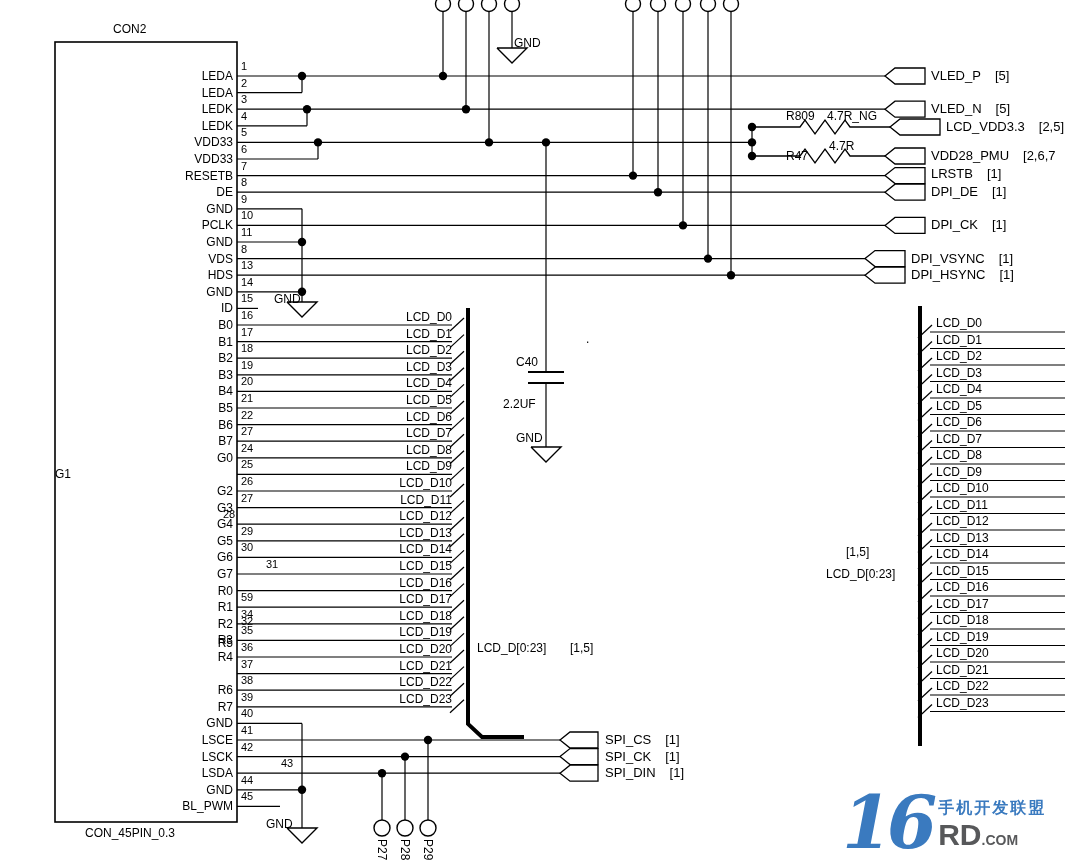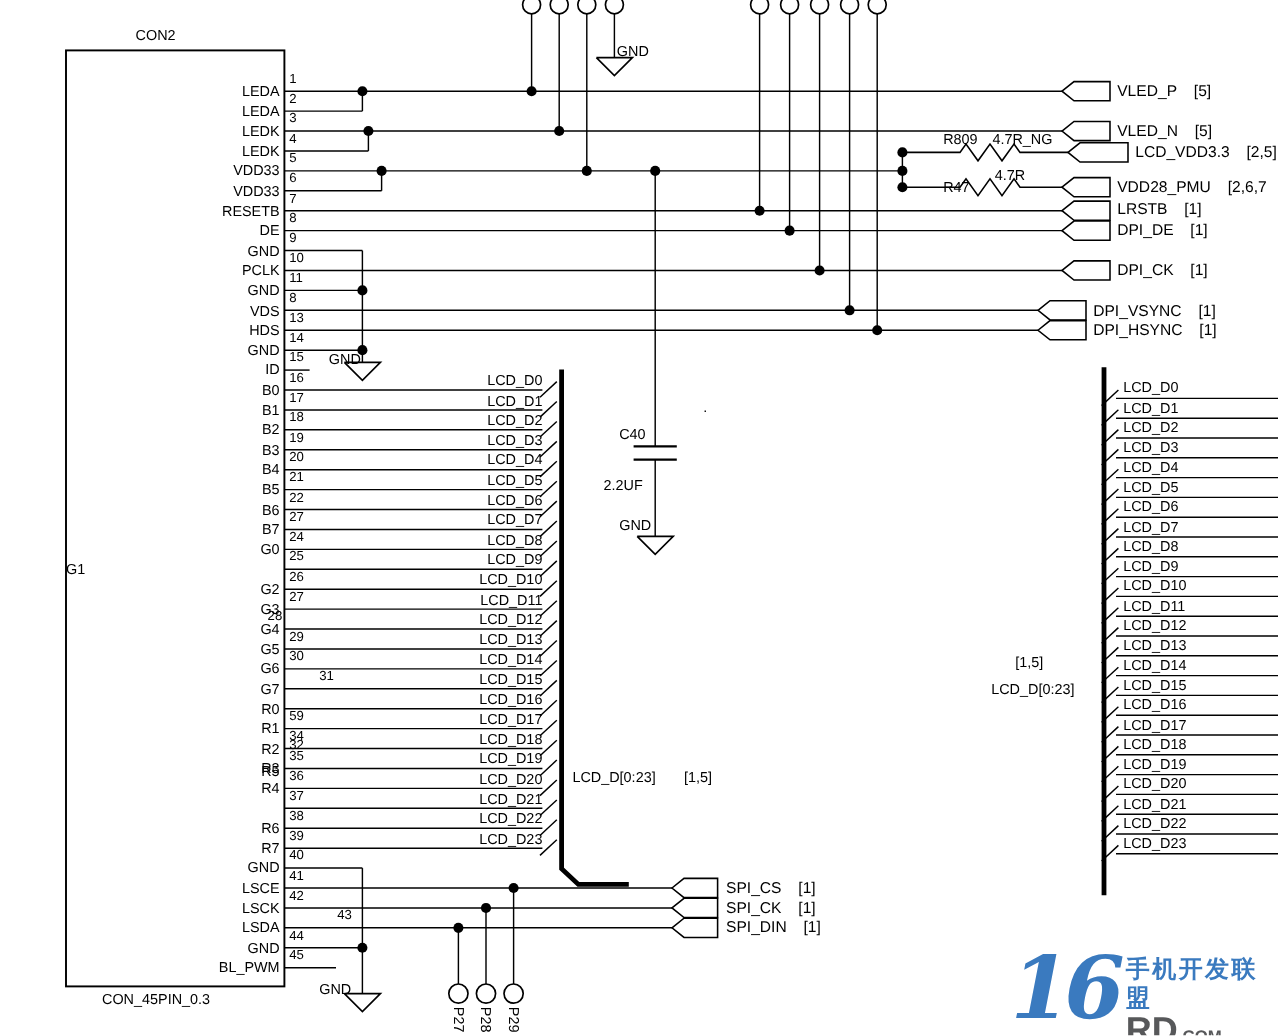--- a/index.html
+++ b/index.html
@@ -7,21 +7,21 @@
          font-family:"Liberation Sans",sans-serif;color:#000;}
   #wires{position:absolute;left:0;top:0;}
   .t{position:absolute;white-space:nowrap;font-size:12px;line-height:14px;}
   .num{font-size:11px;line-height:12px;}
   .flagtxt{display:flex;column-gap:14px;font-size:13px;line-height:15px;}
   .vert{transform:rotate(90deg);transform-origin:0 0;}
   #watermark{position:absolute;left:842px;top:792px;display:flex;column-gap:6px;align-items:flex-start;}
   #wm-num{font-family:"DejaVu Serif",serif;font-style:italic;font-weight:bold;
           font-size:72px;line-height:62px;letter-spacing:-5px;}
   #wm-col{display:flex;flex-direction:column;margin-top:4px;}
-  #wm-cn{font-size:20px;line-height:24px;font-weight:bold;letter-spacing:2px;}
+  #wm-cn{font-size:16px;line-height:24px;font-weight:bold;letter-spacing:2px;}
   #wm-site{font-weight:bold;line-height:30px;}
   #wm-site .big{font-size:30px;}
   #wm-site .small{font-size:14px;}
 </style>
 </head>
 <body>
 
 <div id="stage">
   <svg id="wires" width="1065" height="863">
       <rect x="55" y="42" width="182" height="780" fill="none" stroke="#000000" stroke-width="1.6"></rect>

